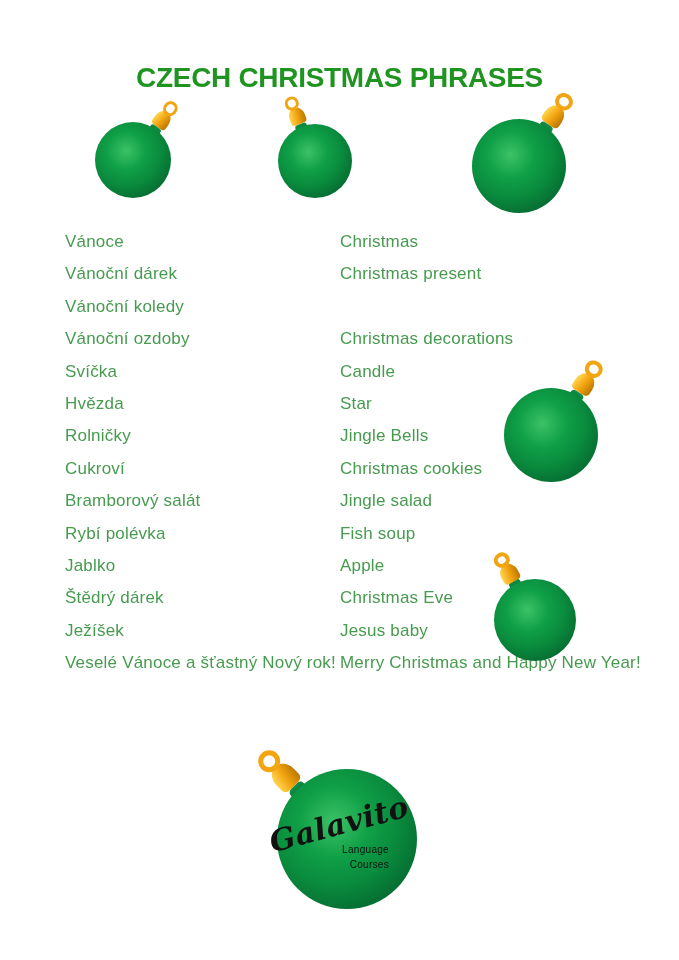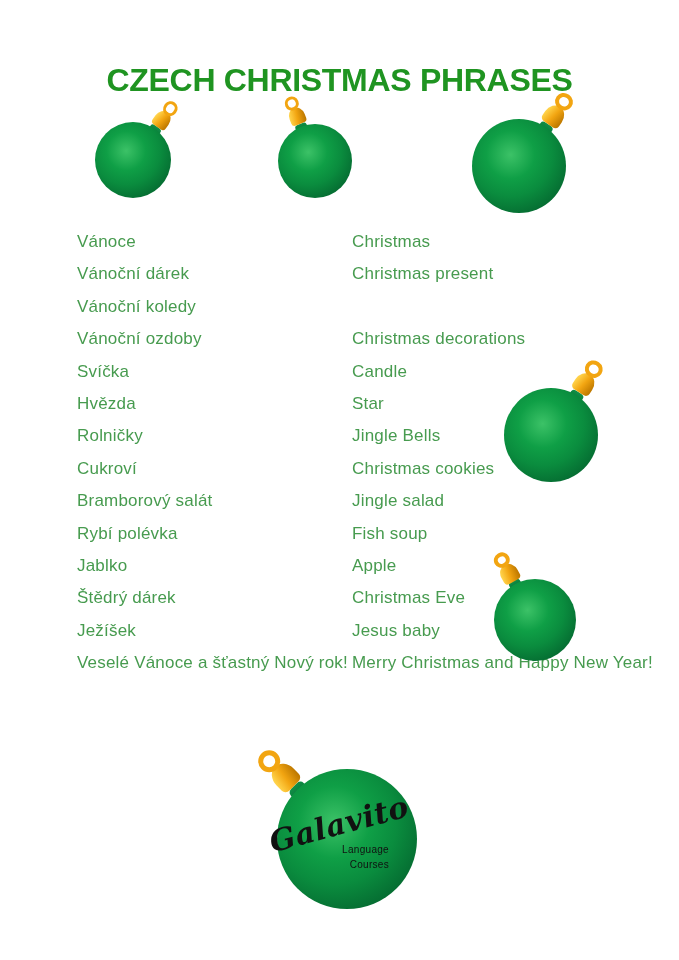--- a/index.html
+++ b/index.html
@@ -13,38 +13,37 @@
     background: var(--bg, #ffffff);
     overflow: hidden;
   }
 
   .title {
     position: absolute;
     top: 62px;
     left: 0;
     width: 100%;
     text-align: center;
-    font-size: 32px;
+    font-size: 28px;
     font-weight: 700;
     letter-spacing: -0.3px;
     color: var(--title-green, #1f9421);
   }
 
   .rows {
     position: absolute;
     top: 232px;
     left: 0;
     width: 100%;
   }
   .row {
     display: grid;
     grid-template-columns: 65px 275px auto;
     height: 32.4px;
     align-items: start;
-    margin-left: 12px;
   }
   .row .cz { grid-column: 2; }
   .row .en { grid-column: 3; }
   .row span {
     font-size: 17px;
     line-height: 20px;
     letter-spacing: 0.2px;
     color: var(--phrase-green, #479b4f);
     white-space: nowrap;
   }

